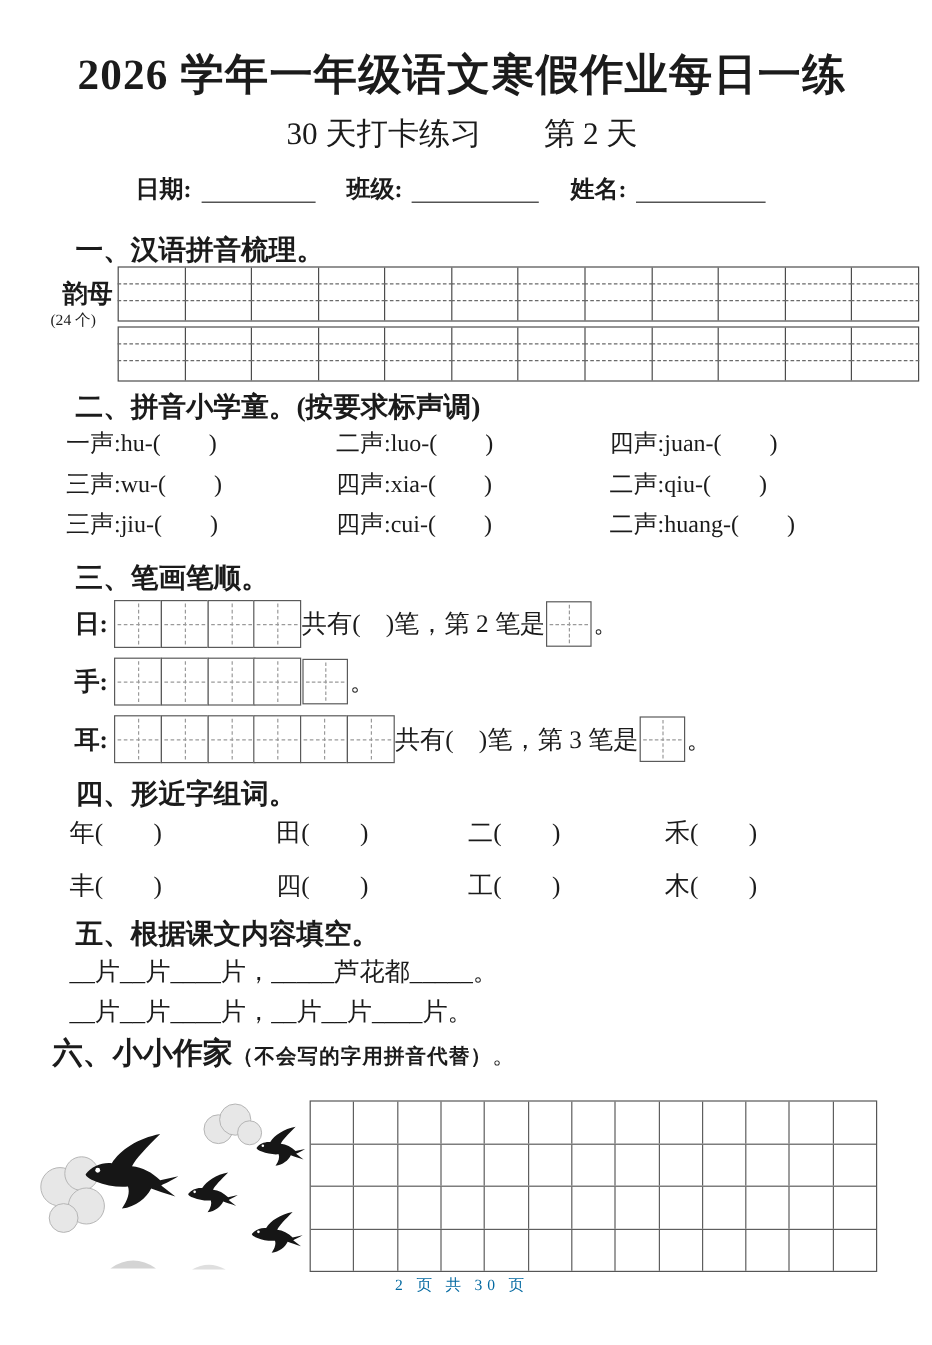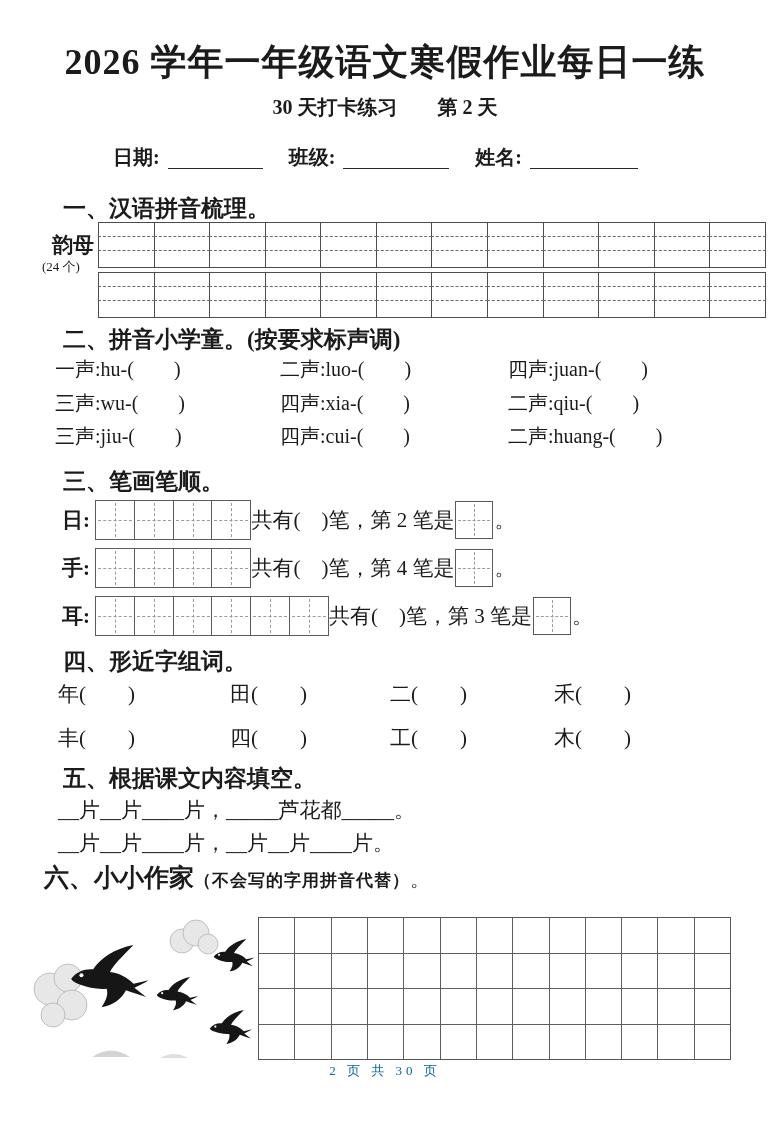--- a/index.html
+++ b/index.html
@@ -4,21 +4,21 @@
 <style>
   html,body{margin:0;padding:0;background:#fff;}
   .page{
     position:relative;width:770px;height:1121px;background:#ffffff;overflow:hidden;
     font-family:"Liberation Serif","DejaVu Serif",serif;color:#1b1b1b;
   }
   
   .title{position:absolute;top:38px;left:0;width:100%;text-align:center;
     font-size:36px;font-weight:bold;letter-spacing:1px;white-space:nowrap;}
   .subtitle{position:absolute;top:94px;left:0;width:100%;text-align:center;
-    font-size:20px;font-weight:bold;}
+    font-size:26px;font-weight:normal;}
   .info-line{position:absolute;top:144px;left:113px;font-size:20px;font-weight:bold;white-space:nowrap;}
   .blank{display:inline-block;height:20px;border-bottom:1.6px solid #2a2a2a;vertical-align:bottom;margin:0 26px 2px 8px;}
   .blank.b1{width:95px;} .blank.b2{width:106px;} .blank.b3{width:108px;margin-right:0;}
   
   .sec-h{position:absolute;left:44px;font-size:23px;font-weight:bold;white-space:nowrap;margin-left:19px;}
   
   .s1-label{position:absolute;left:52px;top:231px;font-size:21px;font-weight:bold;font-family:Liberation Serif, serif;}
   .s1-sublabel{position:absolute;left:42px;top:258px;font-size:13px;}
   .pinyin-grid{position:absolute;left:98px;top:222px;width:668px;}
   .pg-row{display:flex;height:46px;border:1.6px solid #4c4c4c;box-sizing:border-box;background:#fff;}
@@ -136,21 +136,20 @@
   </div>
 
   <div class="s3-row" style="top:548px;">
     <span class="s3-char">手:</span>
     <span class="tz-boxes">
         <div class="tz-box"></div>
         <div class="tz-box"></div>
         <div class="tz-box"></div>
         <div class="tz-box"></div>
       </span>
-    <span>共有(　)笔，第 4 笔是</span>
     <span class="tz-box tz-small"></span>
     <span>。</span>
   </div>
 
   <div class="s3-row" style="top:596px;">
     <span class="s3-char">耳:</span>
     <span class="tz-boxes">
         <div class="tz-box"></div>
         <div class="tz-box"></div>
         <div class="tz-box"></div>

